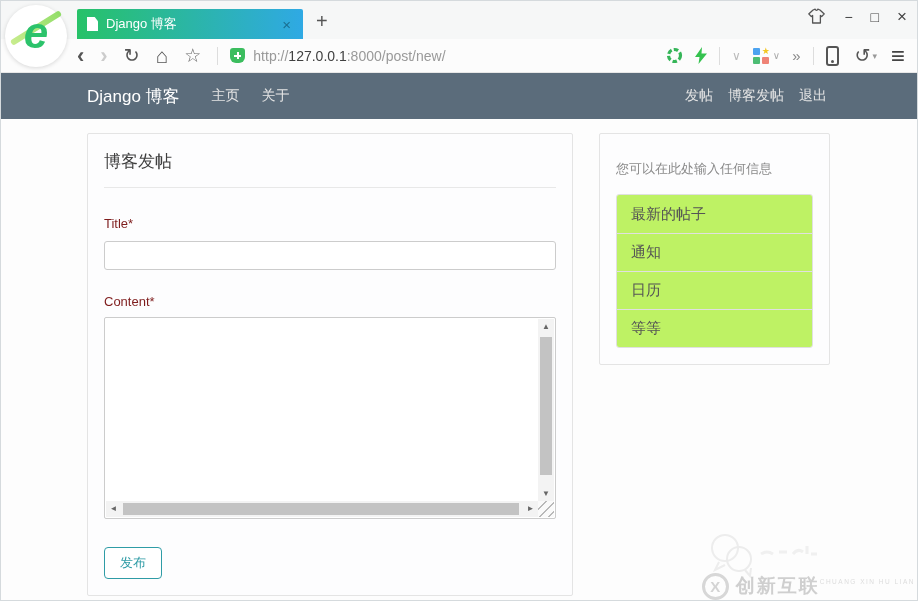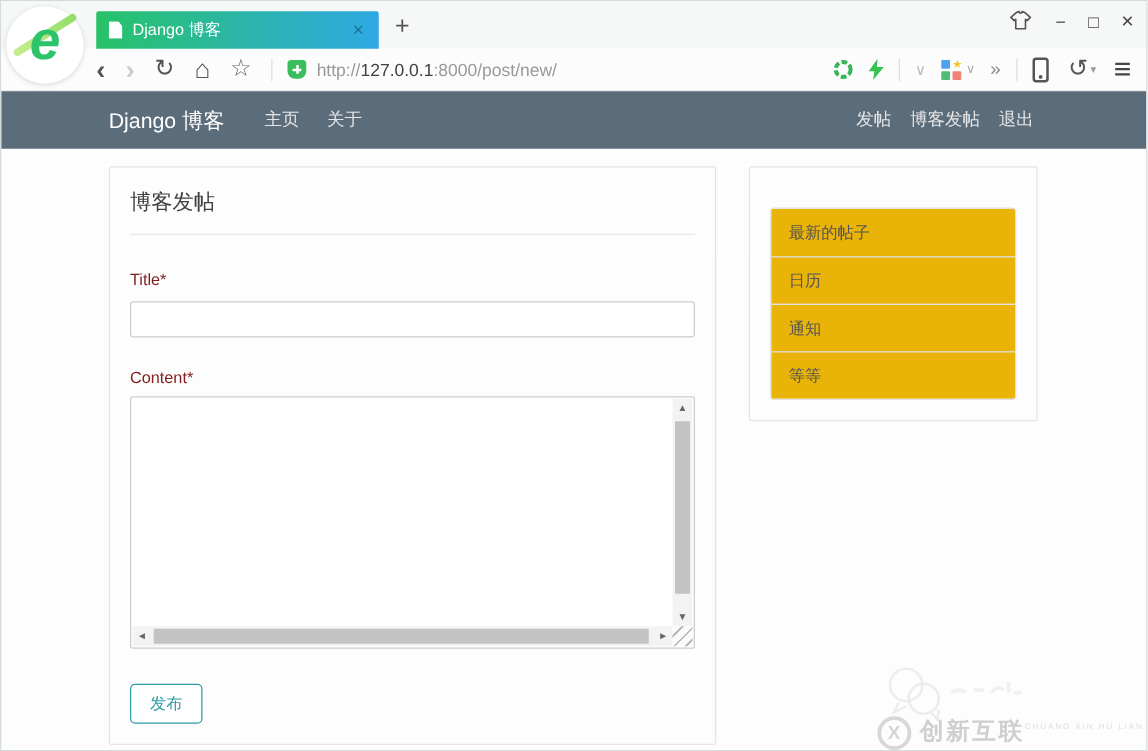--- a/index.html
+++ b/index.html
@@ -147,21 +147,21 @@
     font-family:inherit;
   }
 
   
   .side-card { width:231px; }
   .side-heading { font-size:20px; color:#3d3d3d; font-weight:600; }
   .side-sub { font-size:13px; color:#8a8a8a; margin-top:10px; }
   .list-group { margin-top:16px; border:1px solid #e0e0e0; border-radius:3px; overflow:hidden; }
   .list-item {
     height:38px; display:flex; align-items:center; padding-left:14px;
-    font-size:13px; color:#555; background:#eab308; border-top:1px solid #e0e0e0;
+    font-size:15px; color:#555; background:#bef264; border-top:1px solid #e0e0e0;
   }
   .list-item:first-child { border-top:none; }
 
   
   .wm-bubbles { position:absolute; right:98px; bottom:22px; }
   .cx-logo {
     position:absolute; right:0; bottom:2px; display:flex; align-items:center; gap:7px;
     padding-right:2px;
   }
   .cx-circle {
@@ -265,24 +265,25 @@
           <span class="thumb"></span>
           <span class="arr right">►</span>
         </div>
         <div class="grip"></div>
       </div>
 
       <button class="publish-btn">发布</button>
     </div>
 
     <div class="card side-card">
+      <div class="side-sub">您可以在此处输入任何信息</div>
       <div class="list-group">
         <div class="list-item">最新的帖子</div>
+        <div class="list-item">通知</div>
         <div class="list-item">日历</div>
-        <div class="list-item">通知</div>
         <div class="list-item">等等</div>
       </div>
     </div>
 
   </div>
 
   <svg class="wm-bubbles" width="110" height="48" viewBox="0 0 110 48">
     <circle cx="16" cy="16" r="13" fill="none" stroke="#ededed" stroke-width="2"></circle>
     <circle cx="30" cy="27" r="12" fill="none" stroke="#ececec" stroke-width="2"></circle>
     <path d="M10 30 L6 38 L16 33" fill="none" stroke="#ededed" stroke-width="2"></path>

